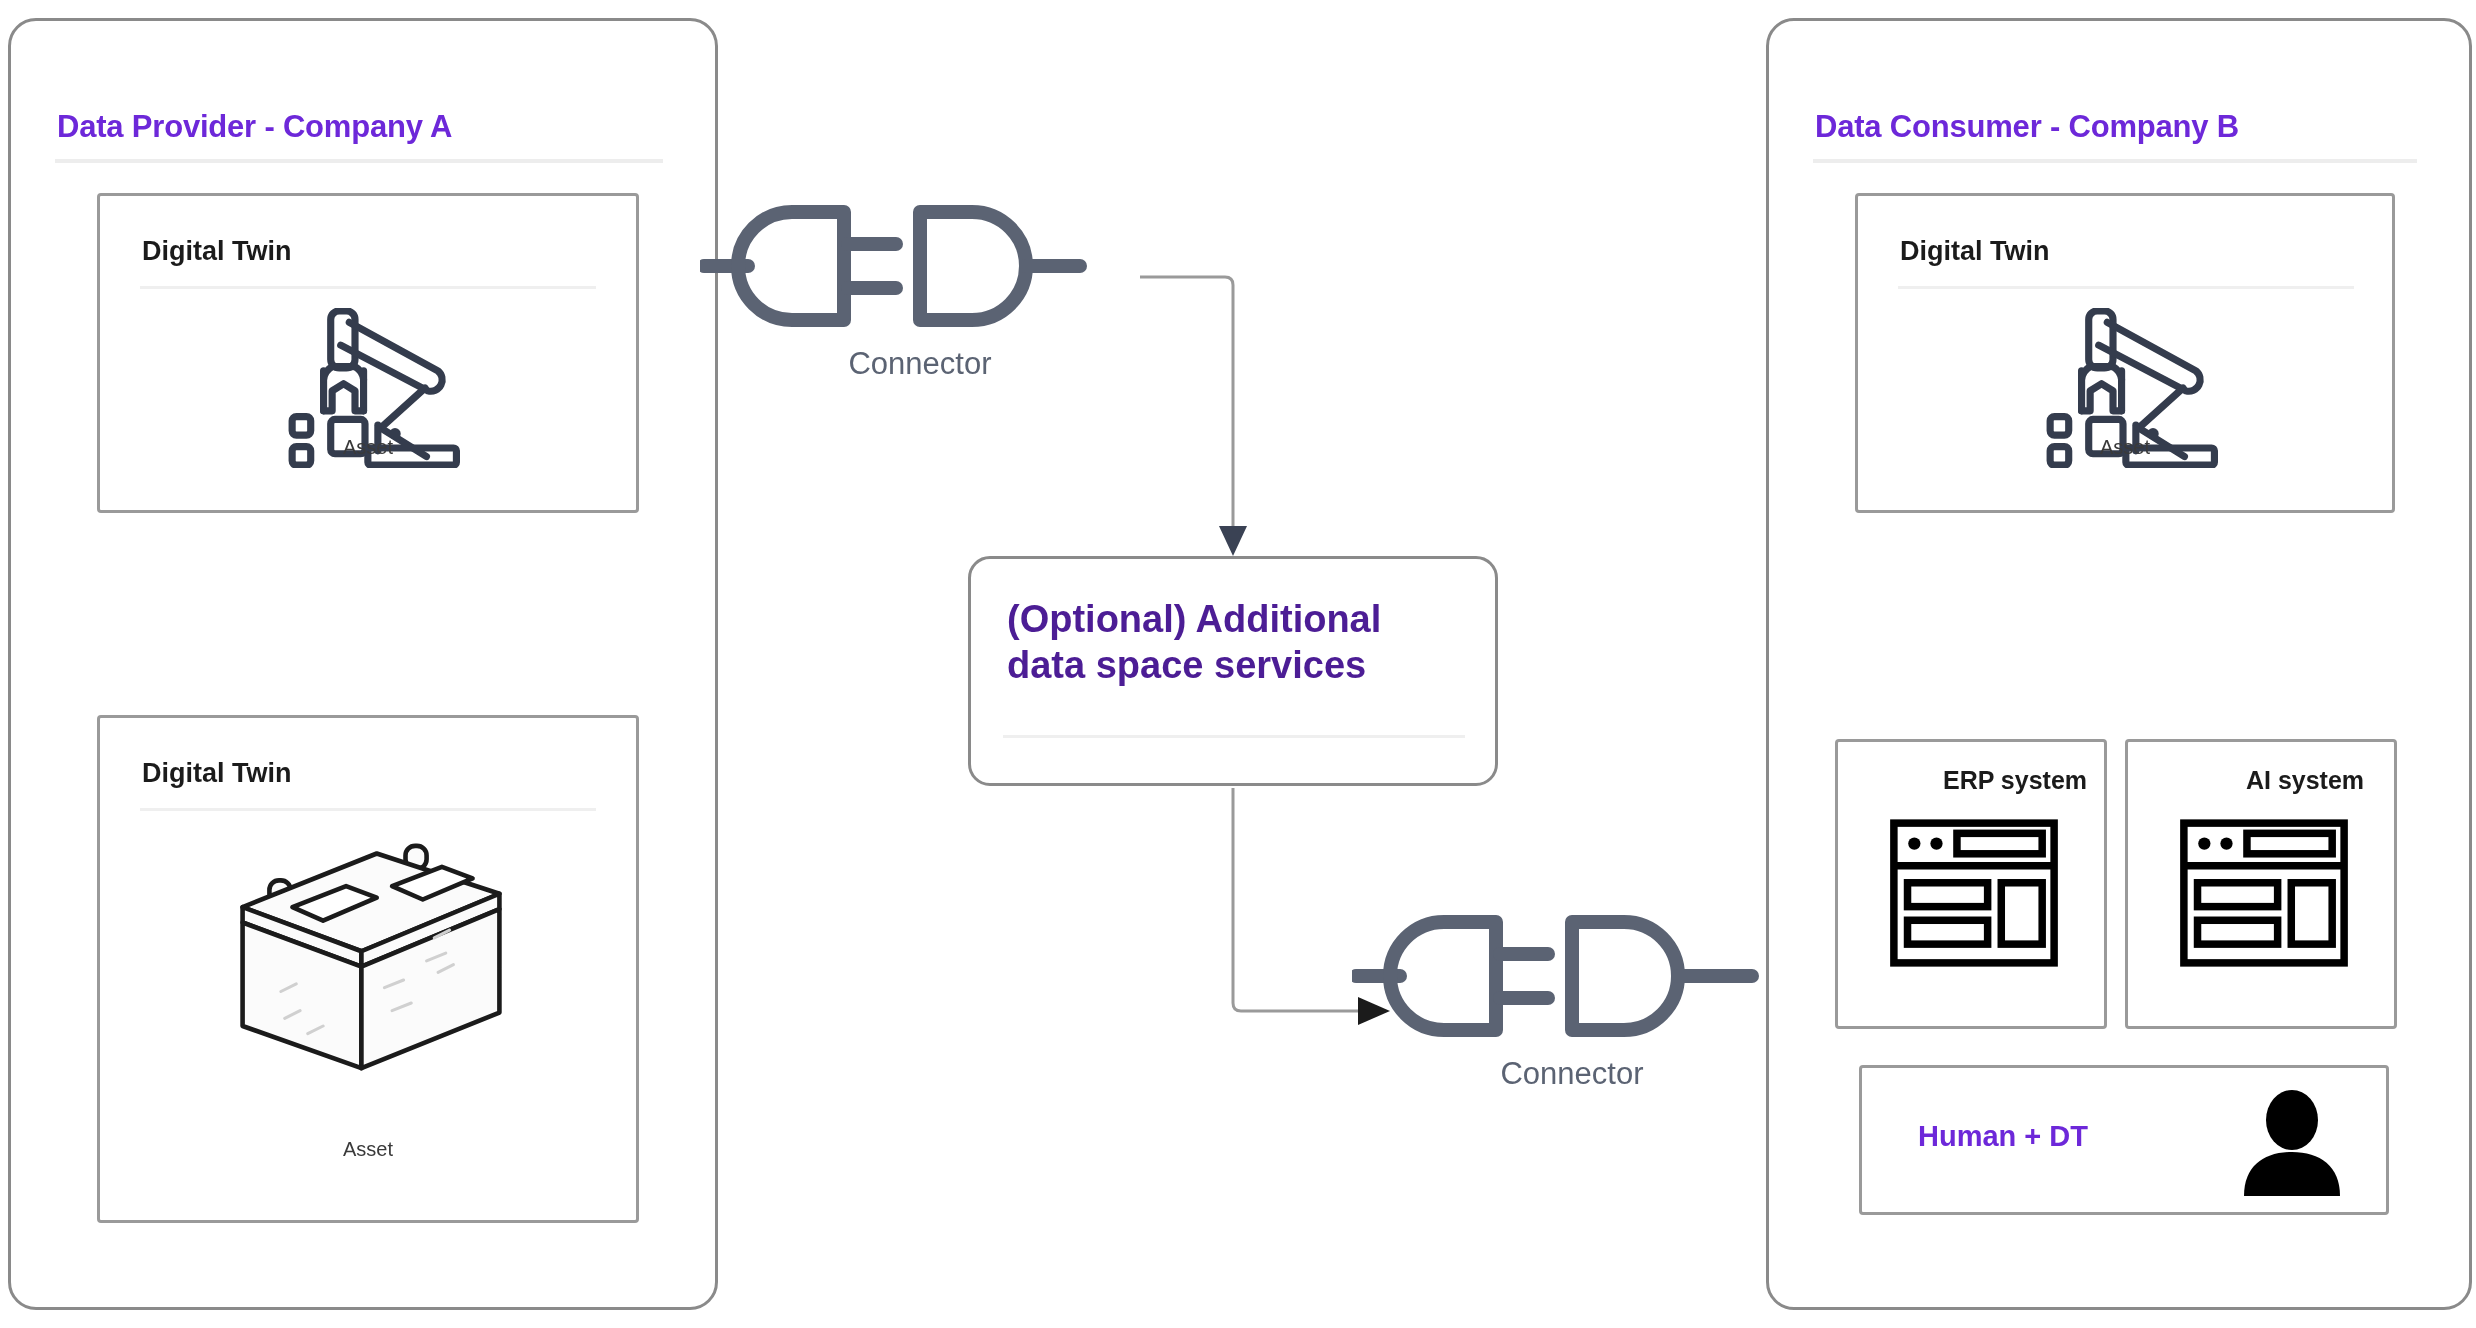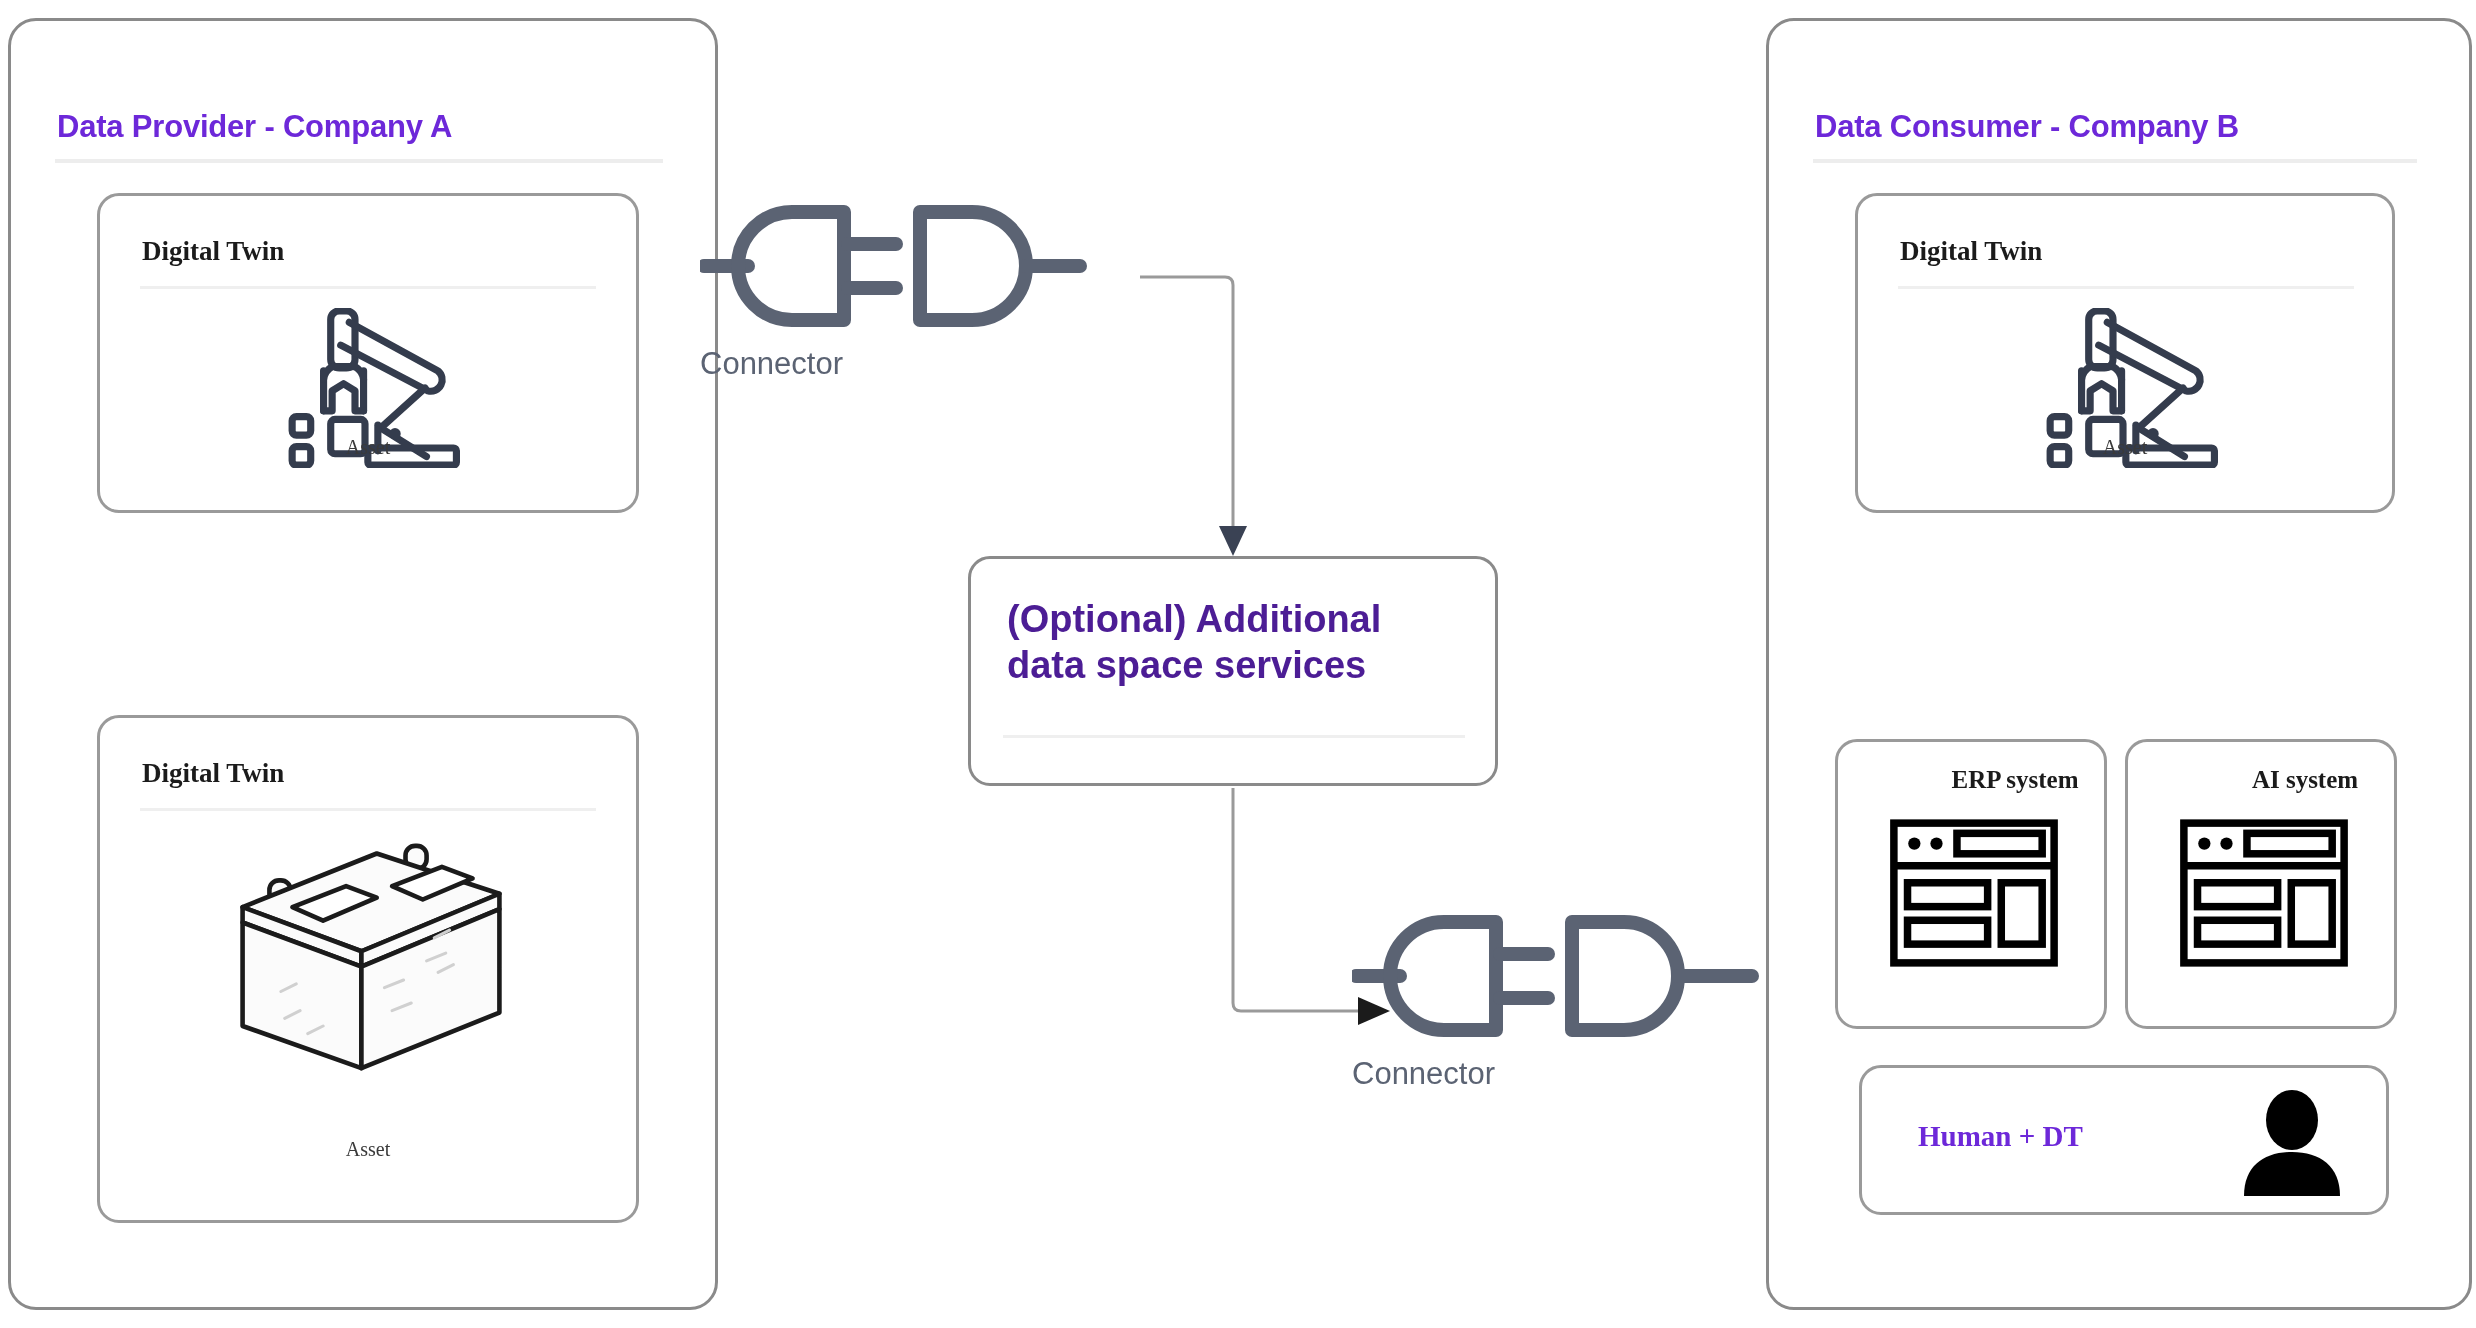--- a/index.html
+++ b/index.html
@@ -49,22 +49,21 @@
   }
   #panel-provider .org-rule { width: 608px; }
   #panel-consumer .org-rule { width: 604px; }
 
   
   .card {
     position: absolute;
     box-sizing: border-box;
     background: #ffffff;
     border: 3px solid #9a9a9a;
-    border-radius: 22px;
-    font-family: Liberation Serif, serif;
+    border-radius: 4px;
   }
   .card-title {
     position: absolute;
     font-size: 27px;
     font-weight: bold;
     color: #1b1b1b;
     white-space: nowrap;
   }
   .card-rule {
     position: absolute;
@@ -122,21 +121,21 @@
     width: 460px;
     font-size: 38px; font-weight: bold;
     color: #4c1d95; line-height: 1.42;
   }
   #services-box .card-rule { left: 32px; top: 176px; width: 462px; }
 
   
   .connector { position: absolute; }
   .connector-label {
     position: absolute;
-    width: 100%; left: 0; text-align: left;
+    width: 100%; left: 0; text-align: center;
     font-size: 31px; color: #5b6373;
     white-space: nowrap;
   }
   #connector-top    { left: 700px;  top: 196px; width: 440px; height: 200px; }
   #connector-bottom { left: 1352px; top: 906px; width: 440px; height: 200px; }
   #connector-top .connector-label    { top: 150px; }
   #connector-bottom .connector-label { top: 150px; }
 
   
   #arrow-layer { position: absolute; left: 0; top: 0; width: 2476px; height: 1328px; pointer-events: none; }

